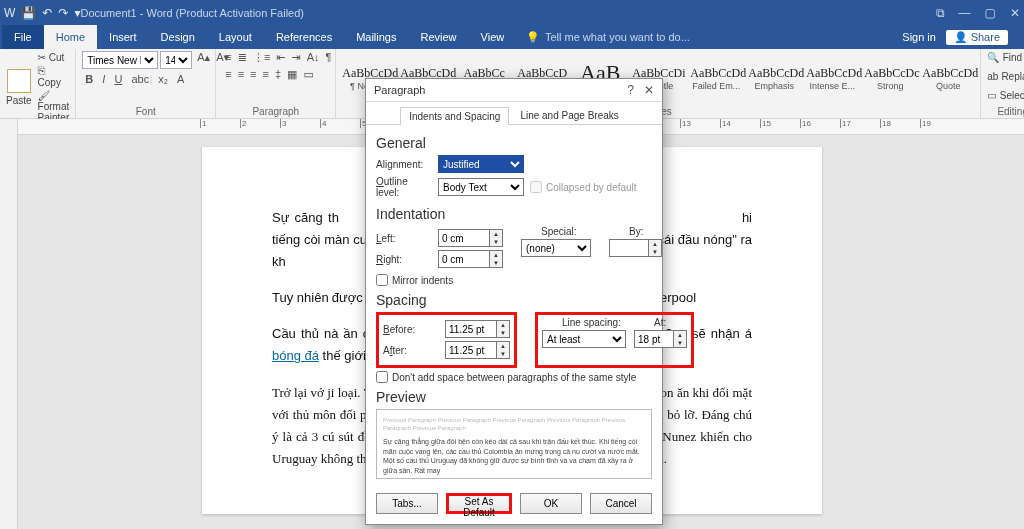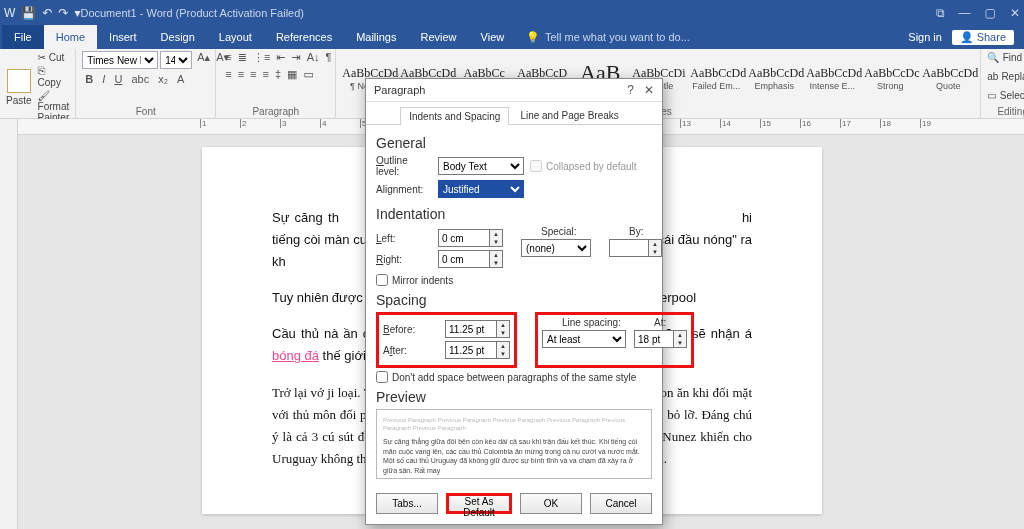--- a/index.html
+++ b/index.html
@@ -13,21 +13,21 @@
   .title-bar .win-ctrl { display:flex; gap:14px; }
   .win-ctrl span { font-size:12px; color:#c9d6ec; }
 
   
   .tabs { background:#2b579a; color:#fff; height:24px; display:flex; align-items:stretch; padding-left:2px; }
   .tabs .tab { padding:0 12px; font-size:11px; display:flex; align-items:center; cursor:pointer; }
   .tabs .tab.file { background:#19478a; }
   .tabs .tab.active { background:#f3f3f3; color:#2b579a; }
   .tabs .tell { color:#c9d6ec; padding:0 10px; display:flex; align-items:center; gap:5px; }
   .tabs .spacer { flex:1; }
-  .tabs .acct { display:flex; align-items:center; gap:10px; padding-right:10px; }
+  .tabs .acct { display:flex; align-items:center; gap:10px; padding-right:16px; }
   .share { background:#fff; color:#2b579a; padding:1px 8px; border-radius:2px; display:flex; align-items:center; gap:3px;}
 
   
   .ribbon { background:#f3f3f3; border-bottom:1px solid #d4d4d4; height:70px; display:flex; }
   .group { border-right:1px solid #d8d8d8; padding:2px 6px 1px; display:flex; flex-direction:column; }
   .group .gbody { flex:1; display:flex; align-items:center; gap:6px; }
   .group .gtitle { text-align:center; font-size:10px; color:#666; padding-top:1px; }
   .btn-small { font-size:10px; color:#444; display:block; padding:1px 0;}
   .paste-big { text-align:center; }
   .paste-big .picon{ width:24px;height:24px;background:#fff;border:1px solid #c8a864;display:block;margin:0 auto 1px;}
@@ -40,21 +40,21 @@
   .style-item.big .prev{font-size:22px;}
   .editing-item { font-size:10px; display:flex; align-items:center; gap:3px; padding:1px 0;}
 
   
   .docwrap { position:relative; background:#e6e6e6; height:410px; }
   .ruler { height:16px; background:#f6f6f6; border-bottom:1px solid #d4d4d4; font-size:8px; color:#666; padding-left:200px; white-space:nowrap; overflow:hidden;}
   .ruler span{display:inline-block;width:40px;border-left:1px solid #888;padding-left:1px;}
   .vscroll{position:absolute;left:0;top:0;width:18px;height:100%;background:#f2f2f2;border-right:1px solid #d4d4d4;}
   .page { width:620px; margin:12px auto 0; background:#fff; box-shadow:0 1px 3px rgba(0,0,0,.2); padding:60px 70px 30px; min-height:340px;}
   .page p { font-family:"Times New Roman",serif; font-size:13px; color:#111; text-align:justify; line-height:1.7; margin-bottom:14px;}
-  .page a{color:#ec4899;text-decoration:underline;}
+  .page a{color:#0369a1;text-decoration:underline;}
 
   
   .backdrop{position:absolute;inset:0;}
   .dialog { position:absolute; left:365px; top:78px; width:298px; background:#fff; border:1px solid #8a8a8a; box-shadow:2px 4px 14px rgba(0,0,0,.35); font-size:11px; color:#333;}
   .dialog .dtitle{display:flex;align-items:center;padding:4px 8px;border-bottom:1px solid #dcdcdc;font-size:11px;}
   .dialog .dtitle .dtt{flex:1;}
   .dialog .dtitle .dx{margin-left:10px;font-size:12px;color:#555;cursor:pointer;}
   .dialog .dtabs{display:flex;border-bottom:1px solid #cfcfcf;padding:4px 6px 0;gap:2px;justify-content:center;}
   .dialog .dtabs .dtab{padding:3px 8px;font-size:10px;border:1px solid transparent;border-bottom:none;}
   .dialog .dtabs .dtab.active{border-color:#cfcfcf;background:#fff;position:relative;top:1px;}
@@ -247,30 +247,30 @@
       <span class="dx">✕</span>
     </div>
     <div class="dtabs">
       <div class="dtab active"><span class="u">I</span>ndents and Spacing</div>
       <div class="dtab">Line and <span class="u">P</span>age Breaks</div>
     </div>
     <div class="dbody">
 
       <div class="sect">General</div>
       <div class="row">
+        <label>Ali<span class="u">g</span>nment:</label>
+        <select class="sel hl" style="width:86px"><option>Justified</option></select>
+      </div>
+      <div class="row">
         <label><span class="u">O</span>utline level:</label>
         <select class="sel" style="width:86px"><option>Body Text</option></select>
         <div class="ck" style="color:#999">
             <input type="checkbox" disabled="" style="">
             <span>Collapsed by default</span>
           </div>
-      </div>
-      <div class="row">
-        <label>Ali<span class="u">g</span>nment:</label>
-        <select class="sel hl" style="width:86px"><option>Justified</option></select>
       </div>
 
       <div class="sect" style="margin-top:8px">Indentation</div>
       <div class="col2">
         <div>
           <div class="row">
               <label><span class="u">L</span>eft:</label>
               <div class="spin">
                 <input value="0 cm" style="">
                 <div class="arr">

